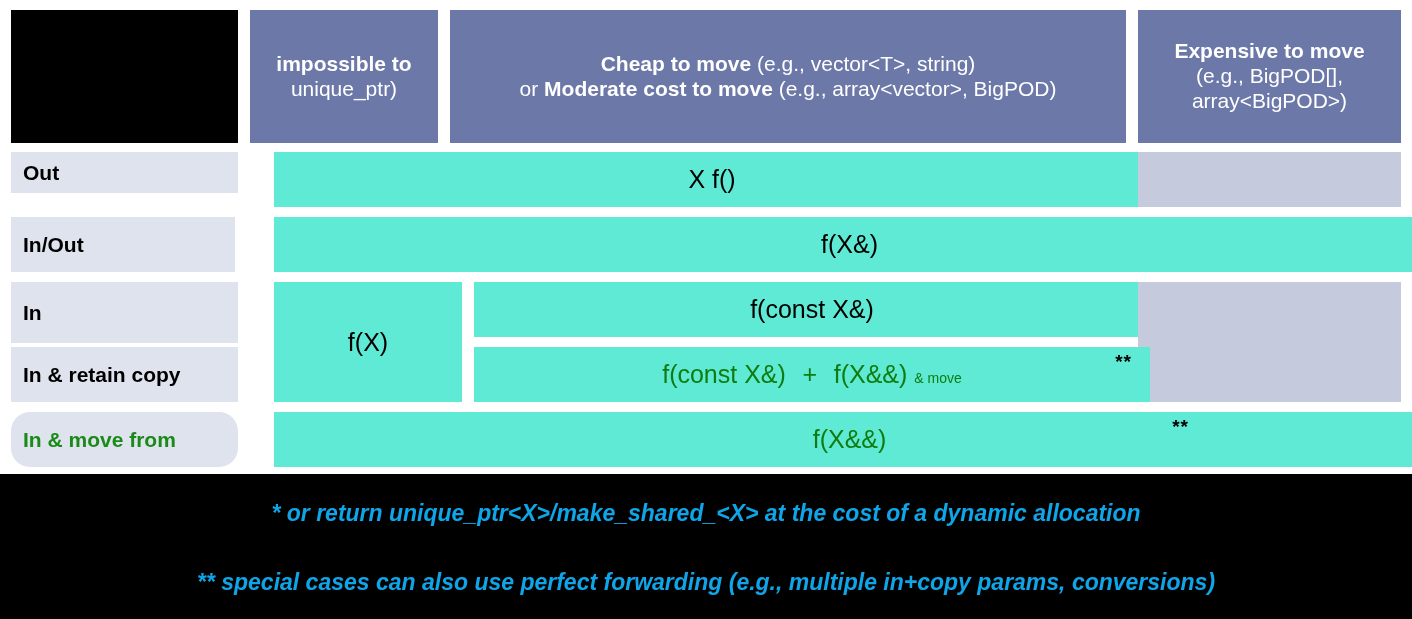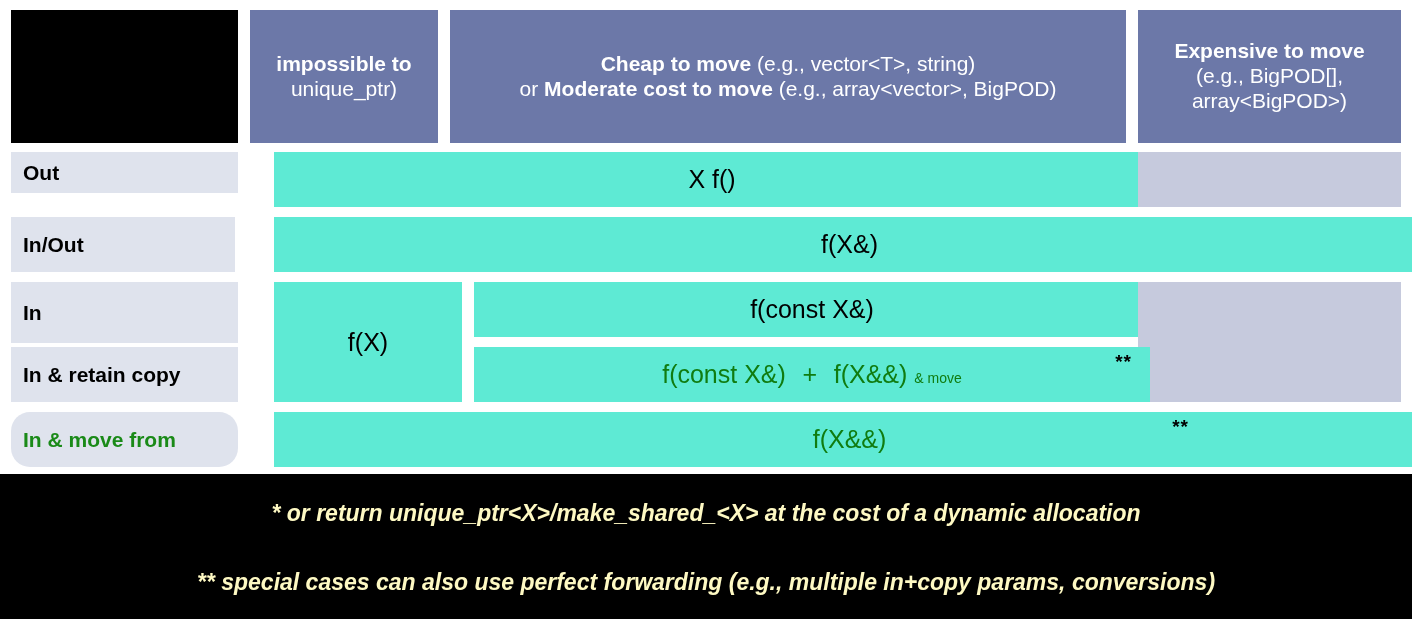--- a/index.html
+++ b/index.html
@@ -107,21 +107,21 @@
     left: 0;
     top: 474px;
     width: 1412px;
     height: 145px;
     background: #000000;
   }
   .footnote {
     position: absolute;
     width: 100%;
     text-align: center;
-    color: #fef9c3;
+    color: #0ea5e9;
     font-style: italic;
     font-weight: bold;
     font-size: 23px;
     font-family: "Liberation Sans", sans-serif;
   }
   #footnote-1 { top: 26px; }
   #footnote-2 { top: 95px; }
 </style>
 </head>
 <body>

